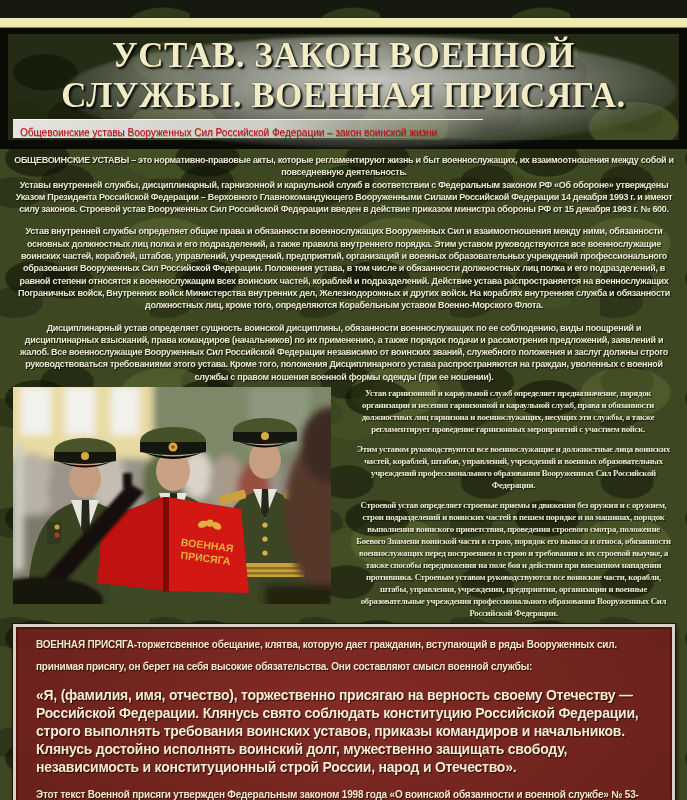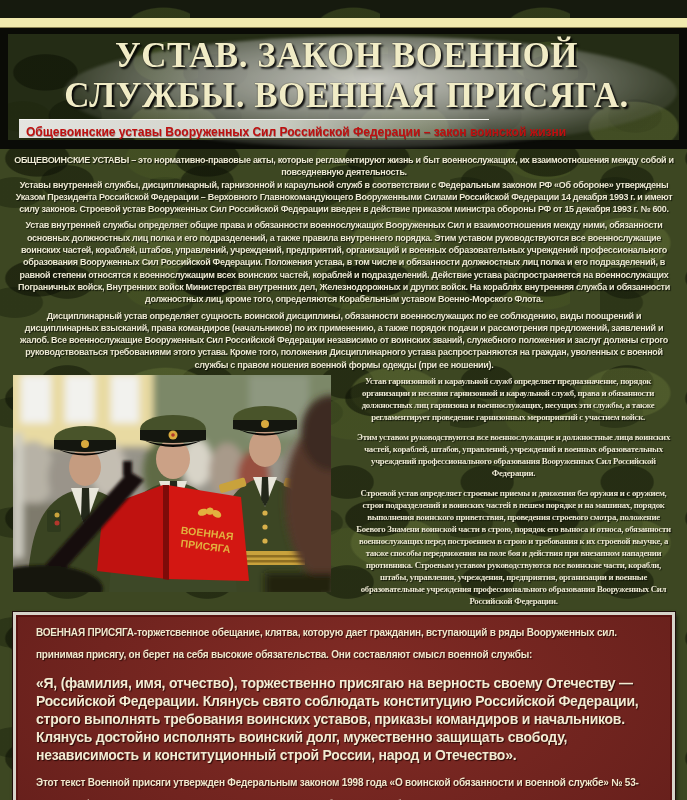--- a/index.html
+++ b/index.html
@@ -18,21 +18,21 @@
       radial-gradient(40px 22px at 10% 75%, rgba(30,38,14,.5) 0 68%, transparent 72%);
     background-size:170px 120px,230px 150px,140px 100px,190px 130px,150px 110px;
   }
   .camo-darkest{background-color:#161a0e;}
   .camo-dark{background-color:#242c15;}
   
   .top-bar{height:18px;}
   .cream-band{height:9px;background:#f1eaaf;border-bottom:1px solid #8b8355;}
   .title-section{
     position:relative;border-left:8px solid #0a0b06;border-right:8px solid #0a0b06;
-    border-top:6px solid #0a0b06;padding:2px 0 2px 6px;
+    border-top:6px solid #0a0b06;padding:2px 0 2px 0;
   }
   .glow-ellipse{
     position:absolute;left:56px;right:2px;top:2px;height:112px;border-radius:50%;
     background:radial-gradient(ellipse at 50% 40%,
       rgba(208,208,202,.95) 0%, rgba(162,164,156,.72) 40%,
       rgba(104,108,94,.32) 70%, rgba(60,64,52,0) 100%);
     filter:blur(1.5px);
   }
   .title-line{
     position:relative;z-index:1;margin:0;text-align:center;
@@ -40,31 +40,31 @@
     font-size:35px;line-height:40px;letter-spacing:.5px;color:#f1ecc6;
     text-shadow:2px 2px 2px rgba(0,0,0,.9),0 0 1px #000;
   }
   .subtitle-band{
     position:relative;z-index:1;margin:3px 0 0 5px;width:470px;height:19px;
     padding:2px 0 0 7px;box-sizing:border-box;
     background:linear-gradient(90deg,#e4e4e0 0%,#cbcec4 55%,rgba(175,180,160,.45) 82%,rgba(120,130,95,0) 100%);
     border-top:1px solid #f7f7f3;
   }
   .subtitle-band span{
-    font-size:12px;font-weight:bold;color:#be1010;white-space:nowrap;
+    font-size:10px;font-weight:normal;color:#be1010;white-space:nowrap;
     text-shadow:.5px .5px 0 rgba(40,0,0,.35);
   }
   .divider-bar{height:9px;background:#0a0b07;}
   
   .main-section{padding:5px 12px 0 13px;}
   .body-p{
     margin:0;font-weight:bold;font-size:9px;line-height:12.3px;letter-spacing:-.3px;
     color:#ece8d2;text-shadow:1px 1px 1px rgba(8,12,4,.85);text-align:center;
   }
-  .gap{margin-top:4px;}
+  .gap{margin-top:10px;}
   
   .columns{display:flex;margin-top:4px;gap:10px;align-items:flex-start;}
   .photo-wrap{flex:0 0 318px;}
   .photo-wrap svg{display:block;}
   .right-col{flex:1;}
   .right-col .body-p{font-size:8.8px;line-height:12px;font-family:Liberation Serif, serif;}
   .right-col .gap{margin-top:8px;margin-left:11px;}
   
   .oath-box{
     margin:5px 0 0 0;background:#7c2621;

